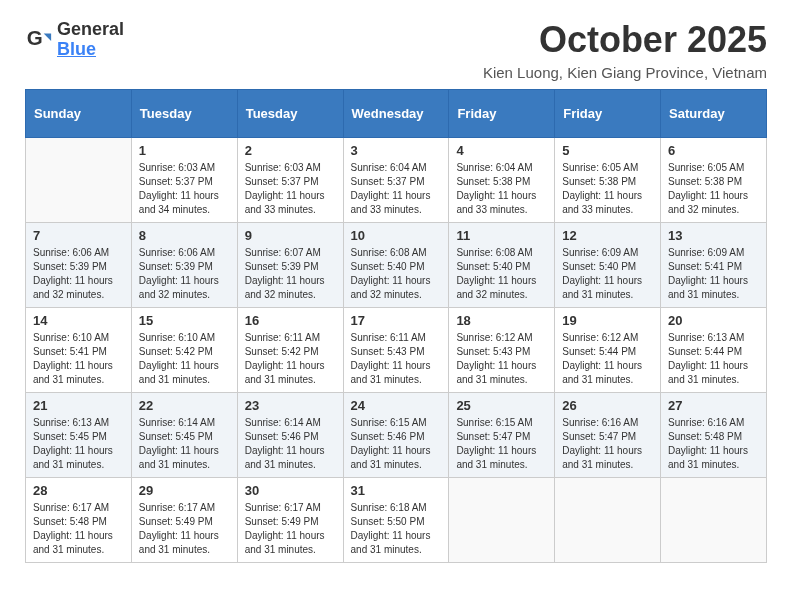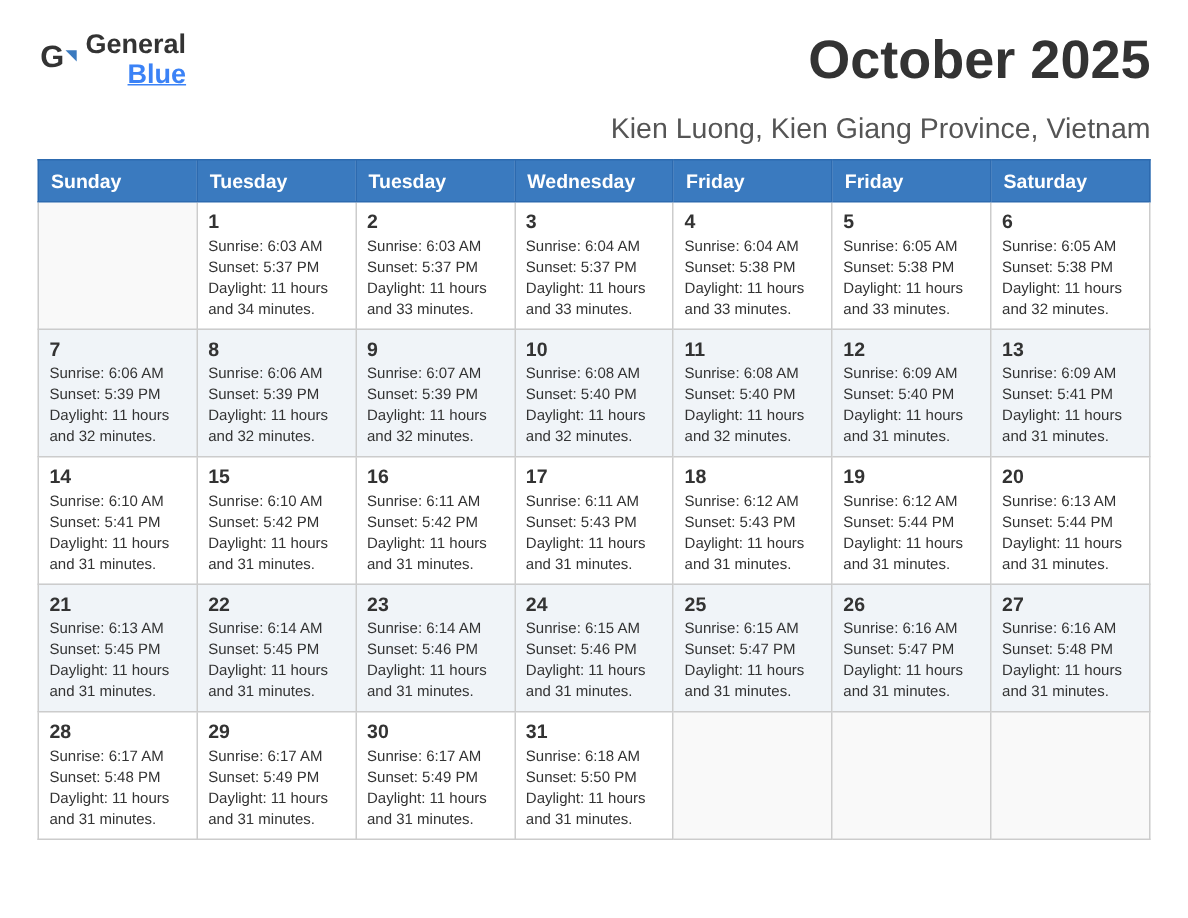--- a/index.html
+++ b/index.html
@@ -18,21 +18,20 @@
     }
     .logo {
       display: flex;
       align-items: center;
       gap: 4px;
     }
     .logo-text {
       display: flex;
       flex-direction: column;
       line-height: 1.1;
-      text-align: right;
     }
     .logo-general {
       font-size: 18px;
       font-weight: bold;
       color: #333;
     }
     .logo-blue {
       font-size: 18px;
       font-weight: bold;
       color: #3b82f6;
@@ -45,34 +44,34 @@
     .title-block {
       text-align: right;
     }
     .month-title {
       font-size: 36px;
       font-weight: bold;
       color: #333;
       line-height: 1.1;
     }
     .location {
-      font-size: 19px;
+      font-size: 15px;
       color: #555;
-      margin-top: 16px;
+      margin-top: 4px;
     }
     .calendar {
       width: 100%;
       border-collapse: collapse;
       border: 1px solid #ccc;
     }
     .calendar th {
       background: #3a7abf;
       color: #fff;
       text-align: left;
-      padding: 6px 8px;
+      padding: 16px 8px;
       font-size: 13px;
       font-weight: bold;
       border: 1px solid #2d6aaf;
     }
     .calendar td {
       vertical-align: top;
       padding: 5px 7px;
       border: 1px solid #ccc;
       width: calc(100% / 7);
       min-height: 80px;

